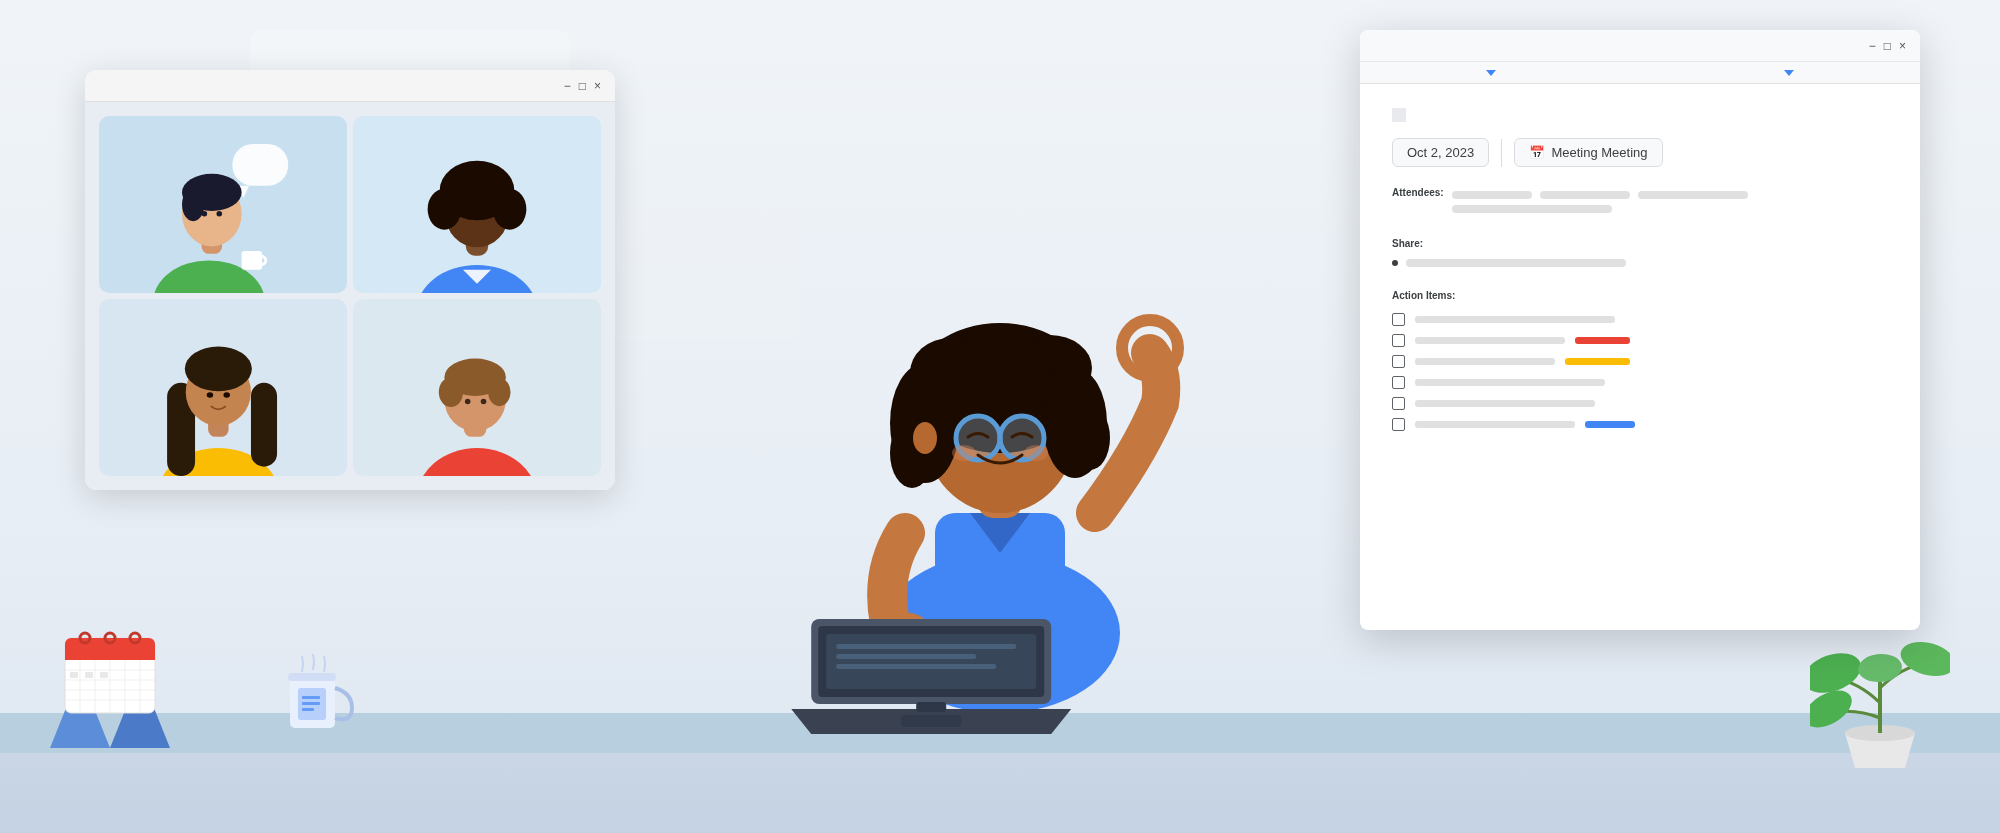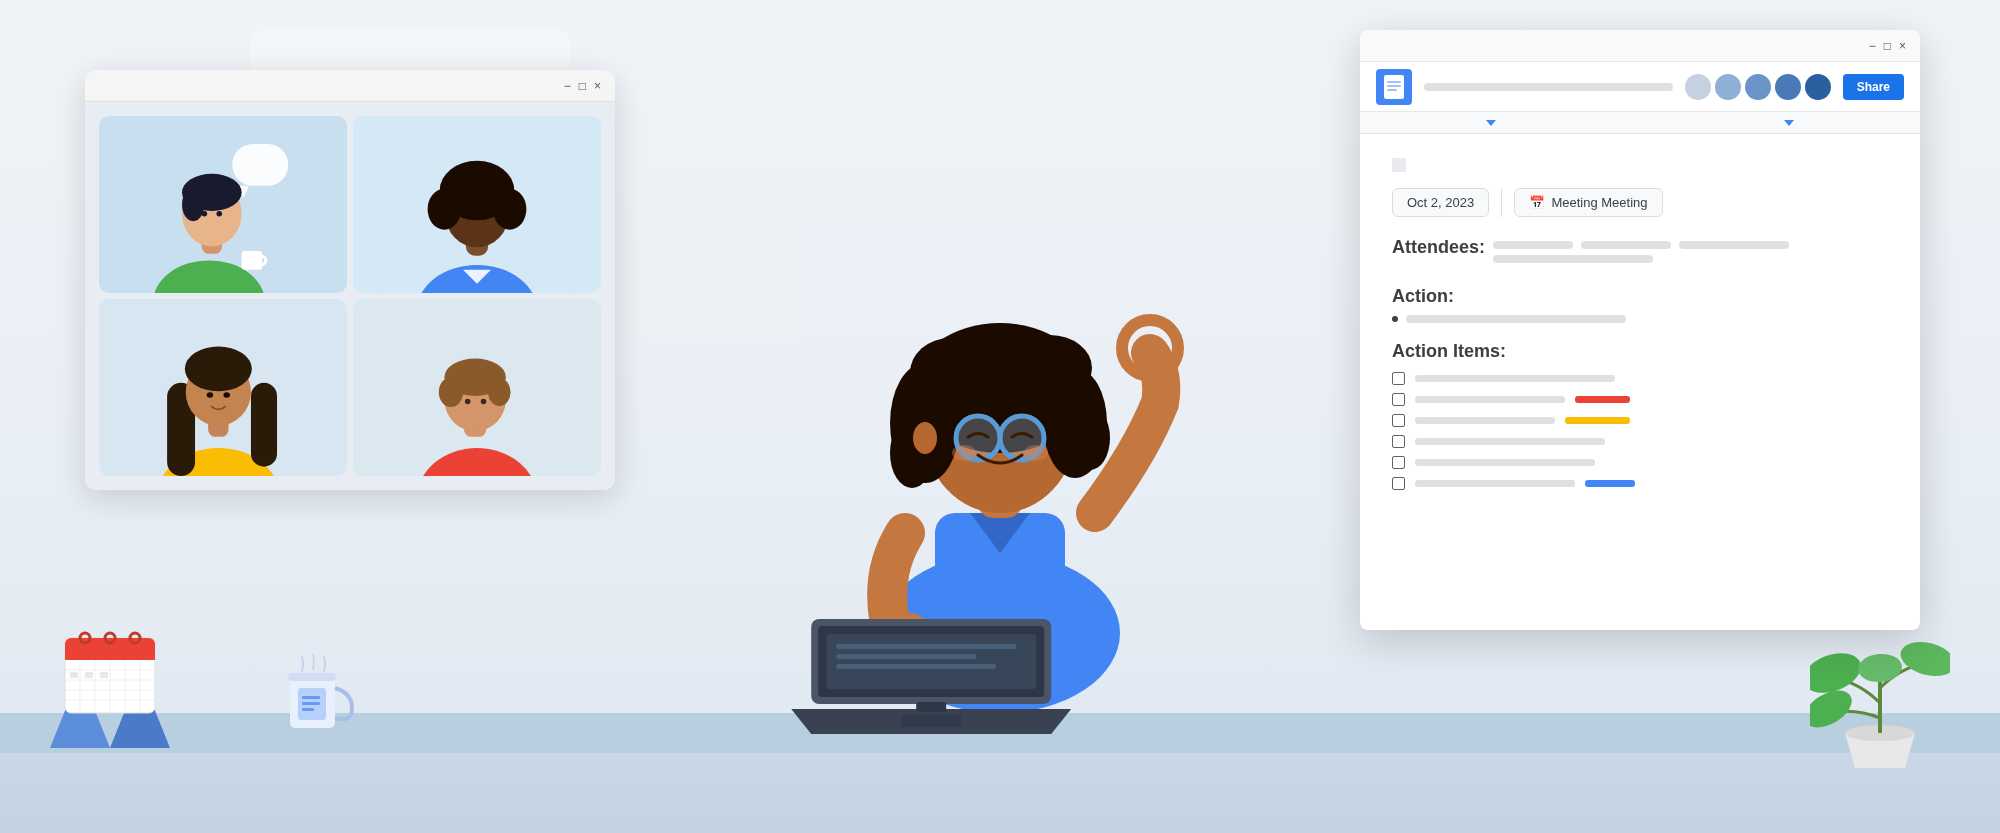--- a/index.html
+++ b/index.html
@@ -240,21 +240,21 @@
       padding: 6px 14px;
       font-size: 13px;
       font-weight: 500;
       color: #3c4043;
       display: flex;
       align-items: center;
       gap: 6px;
     }
 
     .section-label {
-      font-size: 18px;
+      font-size: 10px;
       font-weight: 600;
       color: #3c4043;
       margin-bottom: 8px;
     }
     .line-block {
       height: 8px;
       background: #e0e0e0;
       border-radius: 4px;
     }
 
@@ -481,42 +481,20 @@
 
 <div class="docs-window">
   <div class="docs-titlebar">
     <div class="window-controls">
       <span class="win-btn">−</span>
       <span class="win-btn">□</span>
       <span class="win-btn">×</span>
     </div>
   </div>
 
-  <div class="docs-toolbar">
-
-    <svg class="docs-icon" viewBox="0 0 36 36" xmlns="http://www.w3.org/2000/svg">
-      <rect width="36" height="36" rx="4" fill="#4285f4"></rect>
-      <rect x="8" y="6" width="20" height="24" rx="2" fill="white"></rect>
-      <rect x="11" y="12" width="14" height="2" rx="1" fill="#4285f4" opacity="0.5"></rect>
-      <rect x="11" y="16" width="14" height="2" rx="1" fill="#4285f4" opacity="0.5"></rect>
-      <rect x="11" y="20" width="10" height="2" rx="1" fill="#4285f4" opacity="0.5"></rect>
-    </svg>
-
-    <div class="docs-title-bar-text"></div>
-
-    <div class="docs-avatar-group">
-      <div class="avatar-circle" style="background:#c5d0e0;"></div>
-      <div class="avatar-circle" style="background:#8fafd4;"></div>
-      <div class="avatar-circle" style="background:#6b95c8;"></div>
-      <div class="avatar-circle" style="background:#4a7ab5;"></div>
-      <div class="avatar-circle" style="background:#2b5fa0;"></div>
-    </div>
-
-    <button class="docs-share-btn">Share</button>
-  </div>
 
   <div class="docs-ruler">
     <div style="flex:1"></div>
     <div class="ruler-triangle"></div>
     <div style="flex:3"></div>
     <div class="ruler-triangle"></div>
     <div style="flex:1"></div>
   </div>
 
   <div class="docs-content">
@@ -540,21 +518,21 @@
             <div class="line-block" style="width:80px;"></div>
             <div class="line-block" style="width:90px;"></div>
             <div class="line-block" style="width:110px;"></div>
           </div>
           <div class="line-block" style="width:160px;"></div>
         </div>
       </div>
     </div>
 
     <div class="notes-section">
-      <span class="section-label">Action:</span>
+      <span class="section-label">Share:</span>
       <div class="bullet-line" style="margin-top:8px;">
         <div class="bullet-dot"></div>
         <div class="line-block" style="width:220px;"></div>
       </div>
     </div>
 
     <div class="action-items-section">
       <span class="section-label">Action Items:</span>
 
       <div style="margin-top:10px;">

